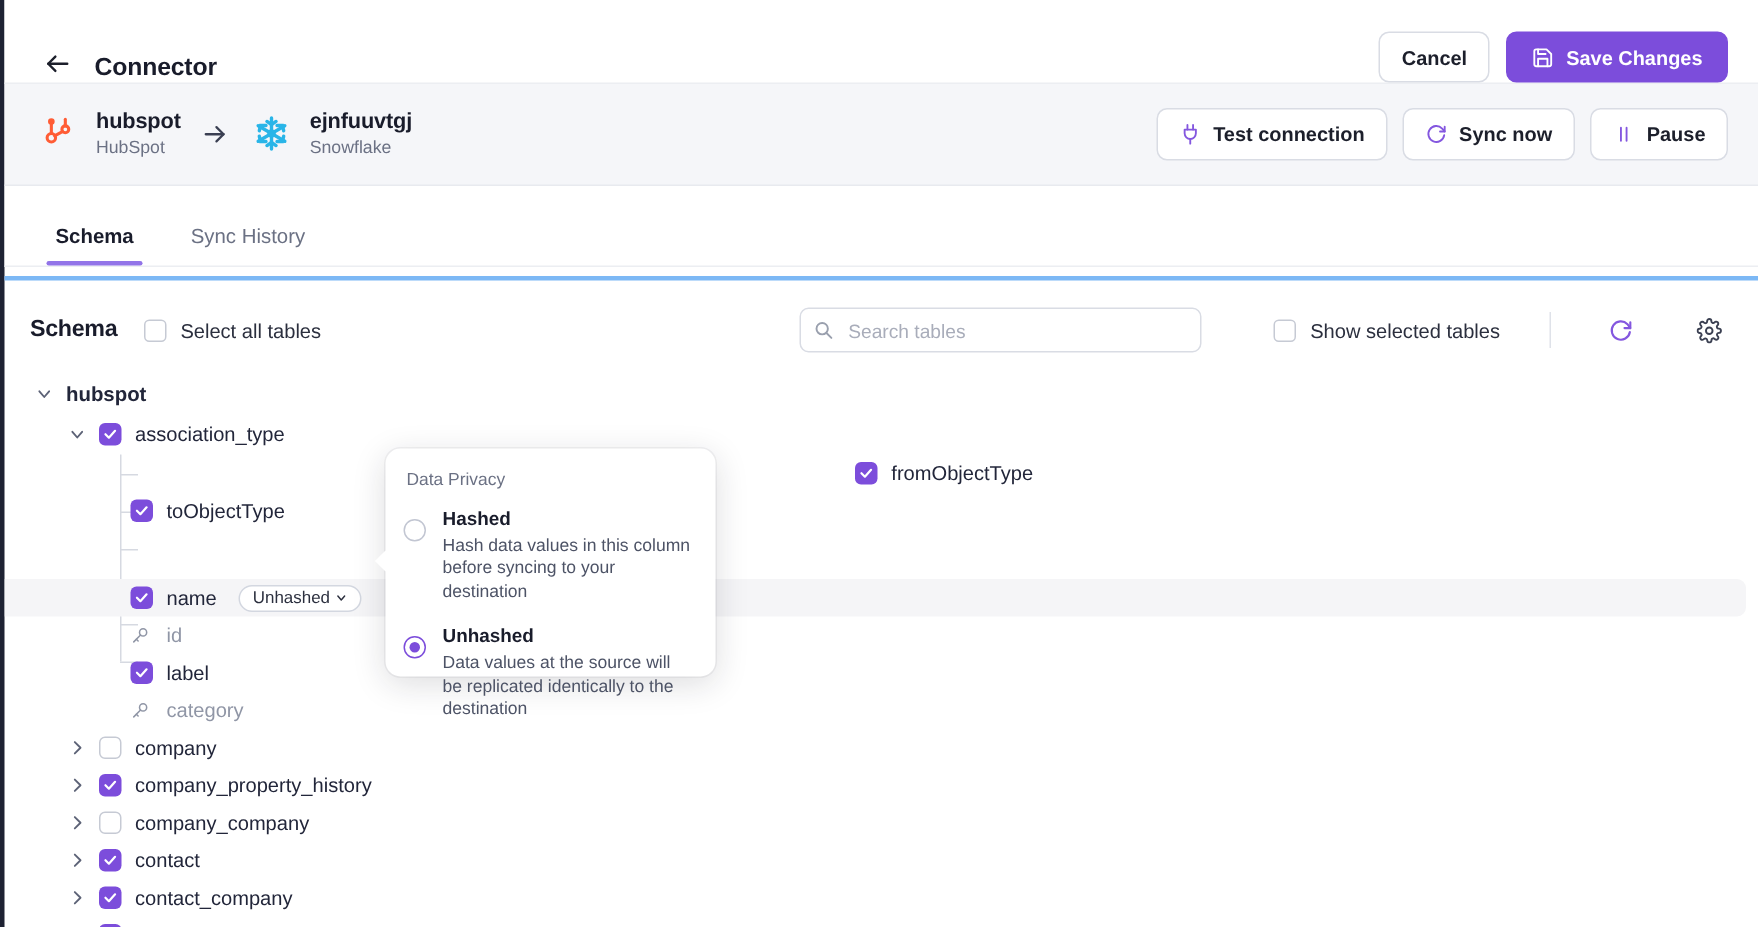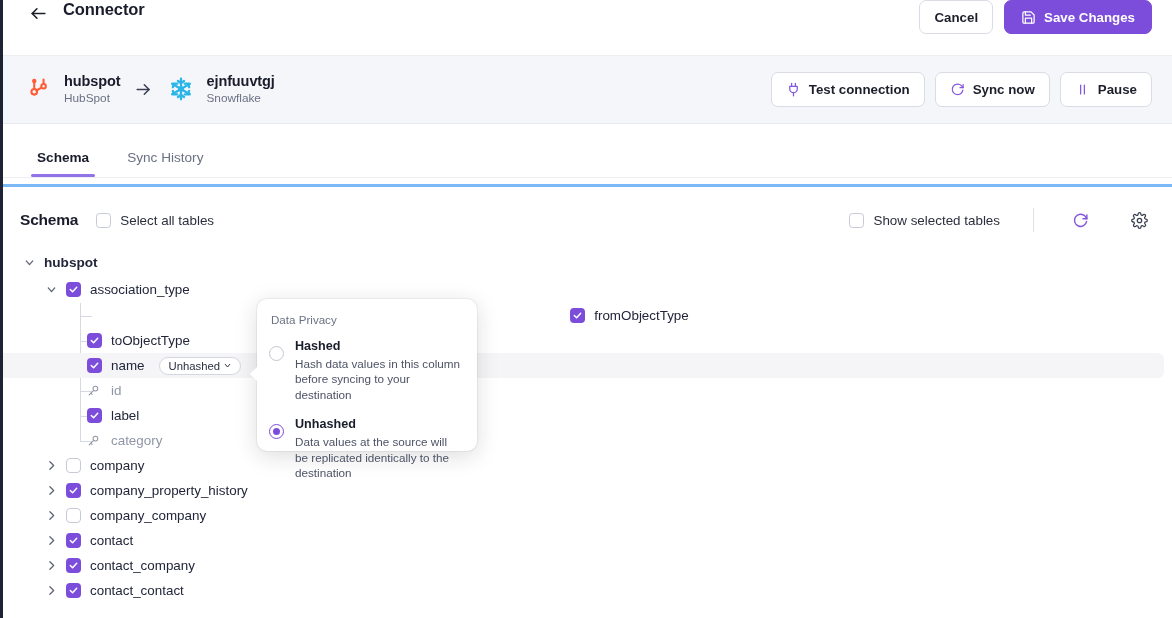--- a/index.html
+++ b/index.html
@@ -16,21 +16,21 @@
   .left-rail {
     position: absolute; left: 0; top: 0; width: 3px; height: 618px;
     background: #1e2233;
   }
 
   
   .topbar {
     position: absolute; left: 3px; top: 0; right: 0; height: 56px;
     background: #ffffff;
     border-bottom: 1px solid #eceef2;
-    display: flex; align-items: flex-start;
+    display: flex; align-items: flex-end;
     padding: 0 20px 0 22px;
   }
   .back-btn {
     width: 26px; height: 26px; display:flex; align-items:center; justify-content:center;
     cursor: pointer; color:#1c1f2b; flex: 0 0 auto;
   }
   .page-title {
     font-size: 16.5px; font-weight: 700; letter-spacing: -0.1px;
     margin-left: 12px; color:#191c2b;
   }
@@ -117,21 +117,21 @@
   .icon-btn { width:26px; height:26px; display:flex; align-items:center; justify-content:center; cursor:pointer; }
   .icon-btn.purple { color:#8457df; }
   .icon-btn.dark { color:#3b4052; margin-left: 18px;}
 
   
   .tree { position:absolute; left:3px; top:248px; right:0; bottom:0; overflow:hidden; }
   .row {
     position:relative; display:flex; align-items:center; height:25px;
   }
   .row.hl {
-    background:#f5f5f7; border-radius: 0 6px 6px 0;
+    background:#f5f5f7; border-radius: 0 6px 6px 0; margin-top: 33px;
   }
   .chev {
     width:16px; height:16px; display:flex; align-items:center; justify-content:center;
     color:#5d6377; cursor:pointer; flex:0 0 auto;
   }
   .cb {
     width:15px; height:15px; border-radius:4px; flex:0 0 auto;
     display:flex; align-items:center; justify-content:center;
   }
   .cb.on { background:#7c4ddb; }
@@ -295,20 +295,29 @@
 
   <div class="schema-toolbar">
     <div class="schema-label">Schema</div>
     <div class="chk-row">
       <div class="chk-empty"></div>
       <div class="chk-label">Select all tables</div>
     </div>
 
     <div class="toolbar-spacer"></div>
 
+    <div class="search-wrap">
+      <span class="search-ico">
+        <svg width="14" height="14" viewBox="0 0 24 24" fill="none" stroke="currentColor" stroke-width="2.2" stroke-linecap="round">
+            <circle cx="10.5" cy="10.5" r="6.5"></circle>
+            <line x1="15.4" y1="15.4" x2="21" y2="21"></line>
+          </svg>
+      </span>
+      <input class="search-input" value="" placeholder="Search tables" style="">
+    </div>
 
     <div class="right-tools">
       <div class="chk-row" style="margin-left:24px">
         <div class="chk-empty"></div>
         <div class="chk-label">Show selected tables</div>
       </div>
       <div class="divider-v"></div>
       <div class="icon-btn purple">
         <svg width="17" height="17" viewBox="0 0 24 24" fill="none" stroke="currentColor" stroke-width="2" stroke-linecap="round" stroke-linejoin="round">
             <polyline points="21 4 21 9.5 15.5 9.5"></polyline>

